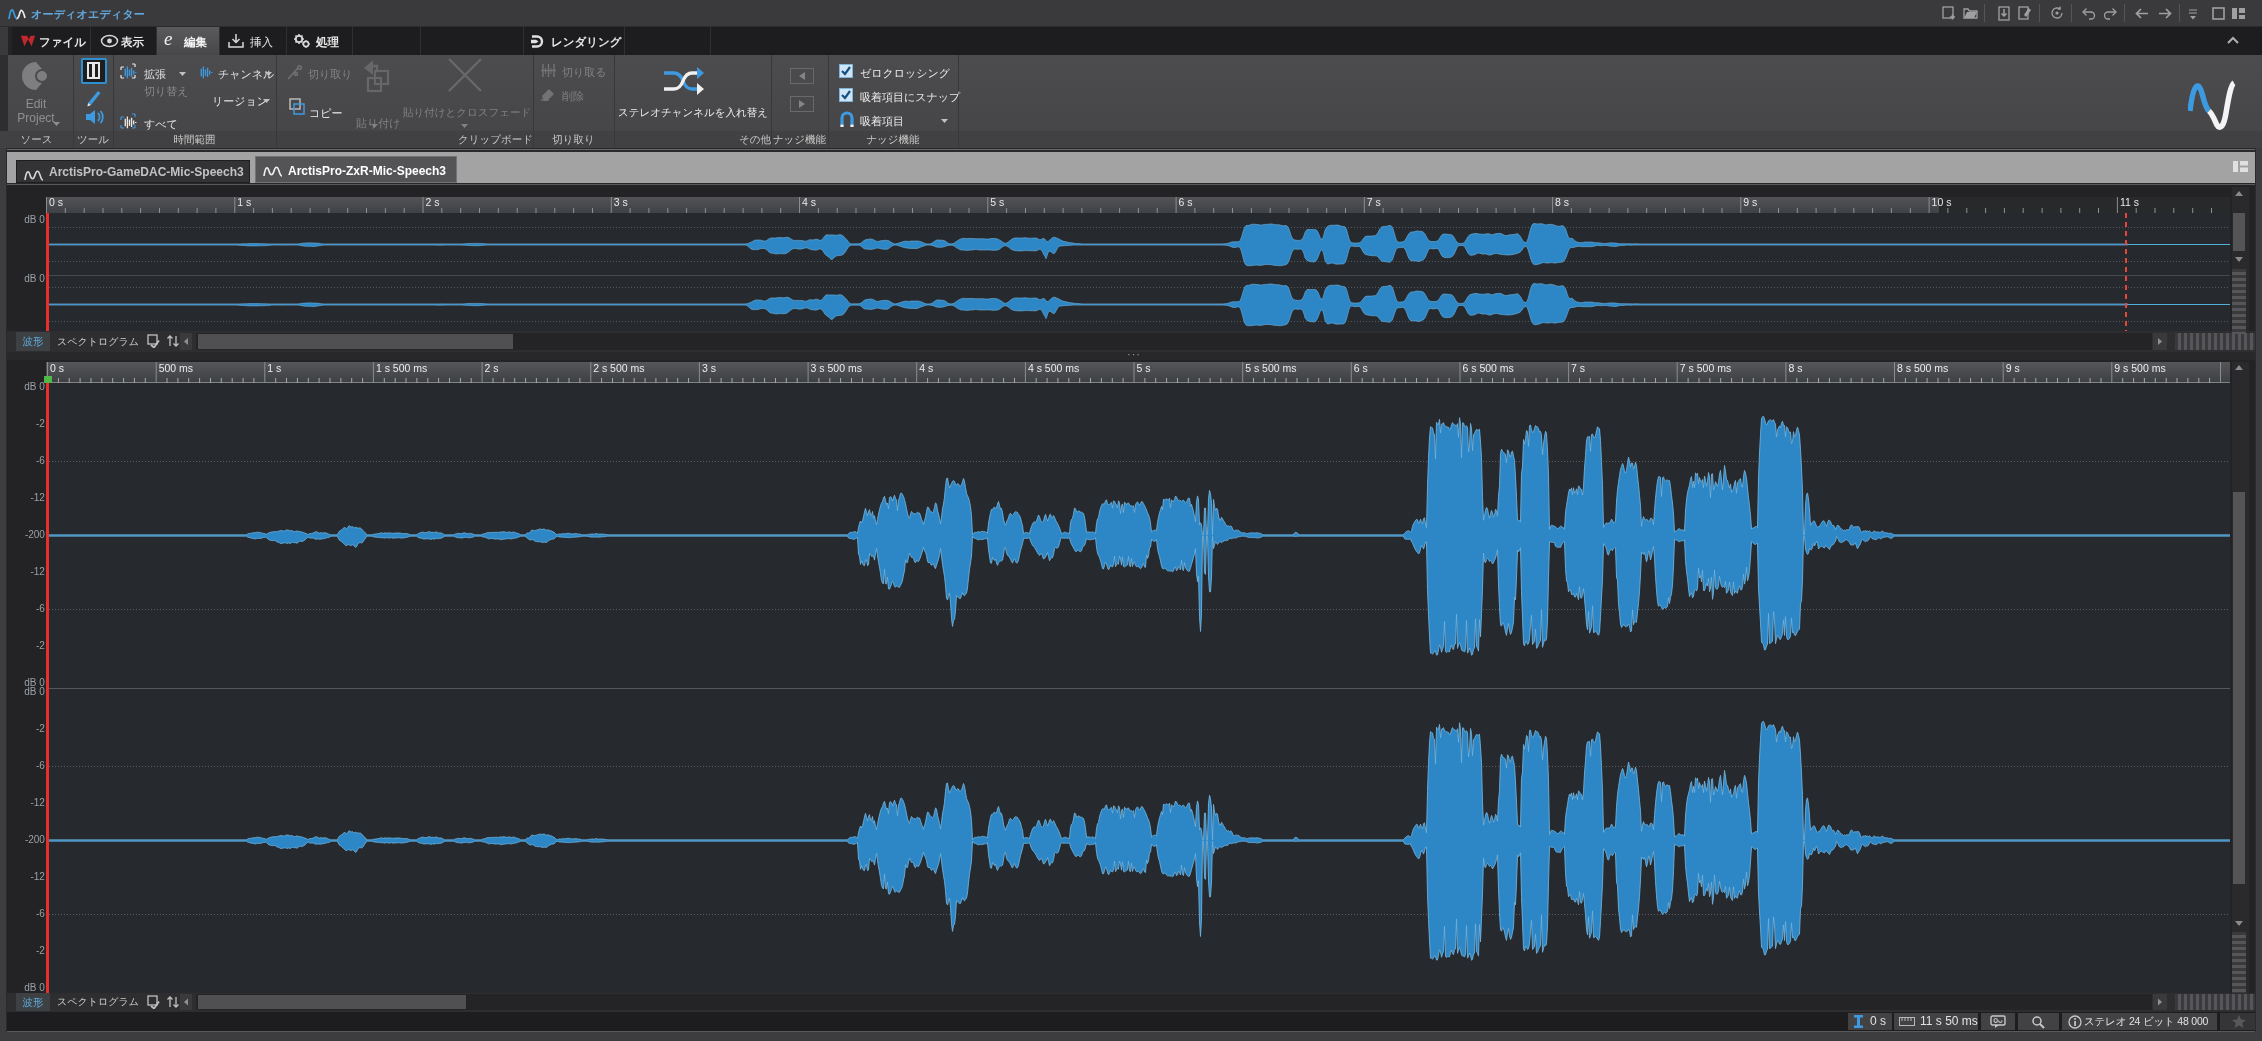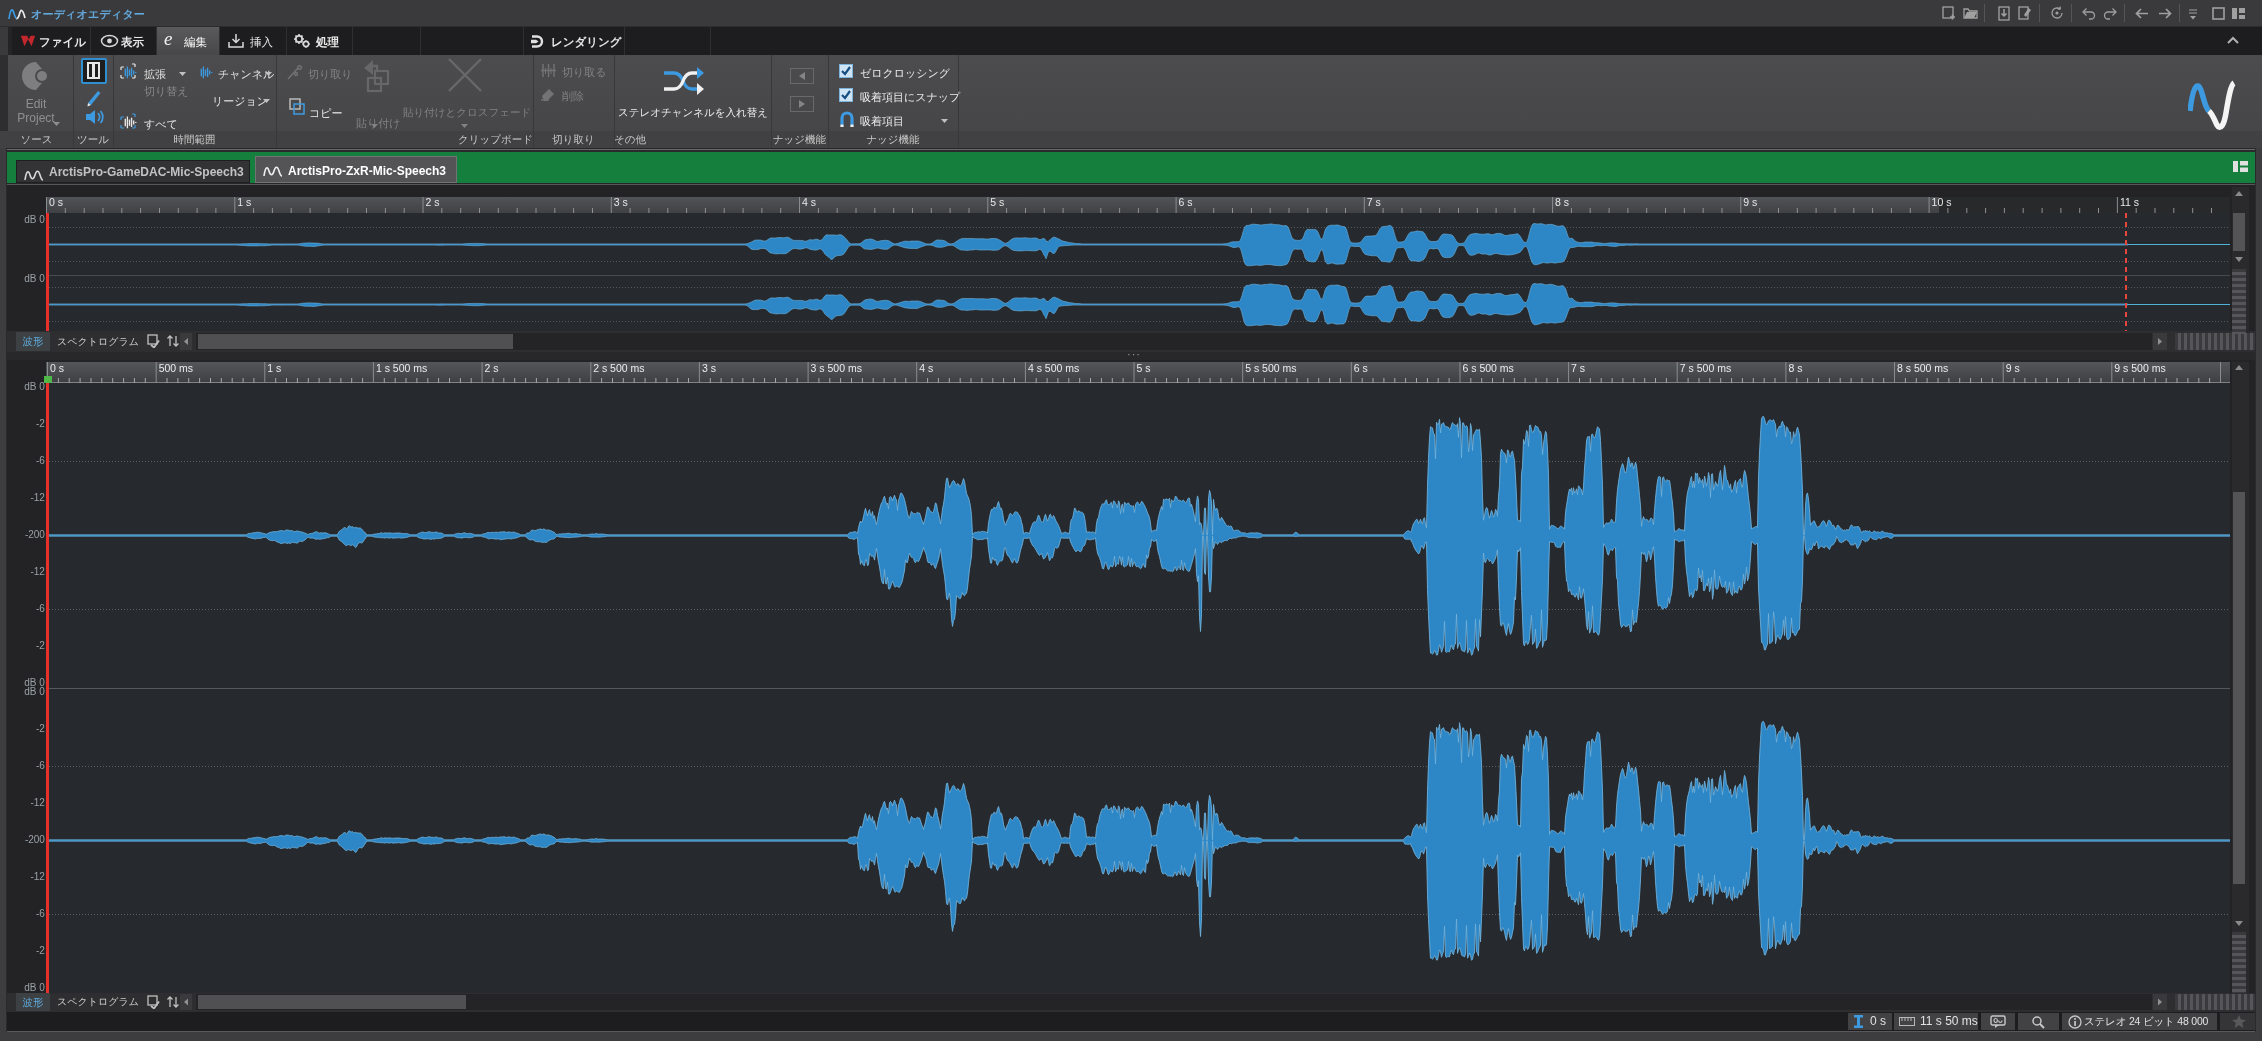--- a/index.html
+++ b/index.html
@@ -88,21 +88,21 @@
     </div>
 <div class="ab" style="left:95px;top:0;width:61px;height:28px">
       <svg class="ab" style="left:5px;top:7px" width="19" height="14" viewBox="0 0 19 14">
         <ellipse cx="9.5" cy="7" rx="8" ry="5.5" fill="none" stroke="#d8d8d8" stroke-width="1.5"></ellipse>
         <circle cx="9.5" cy="7" r="2.4" fill="#d8d8d8"></circle>
       </svg>
       <div class="ab" style="left:26px;top:8px;color:#e8e8e8;font-size:11.5px;font-weight:bold;white-space:nowrap">表示</div>
     </div>
 <div class="ab" style="left:157px;top:0;width:62px;height:28px">
       <div class="ab" style="left:7px;top:1px;color:#f0f0f0;font-size:19px;font-style:italic;font-family:'Liberation Serif',serif">e</div>
-      <div class="ab" style="left:27px;top:8px;color:#f5f5f5;font-size:11.5px;font-weight:normal;white-space:nowrap">編集</div>
+      <div class="ab" style="left:27px;top:8px;color:#f5f5f5;font-size:11.5px;font-weight:bold;white-space:nowrap">編集</div>
     </div>
 <div class="ab" style="left:222px;top:0;width:64px;height:28px">
       <svg class="ab" style="left:5px;top:5px" width="18" height="18" viewBox="0 0 18 18" stroke="#d8d8d8" fill="none" stroke-width="1.5">
         <path d="M2 10 v5 h14 v-5"></path>
         <path d="M9 2 v8 M5.5 7 L9 10.5 L12.5 7"></path>
       </svg>
       <div class="ab" style="left:28px;top:8px;color:#e8e8e8;font-size:11.5px;font-weight:normal;white-space:nowrap">挿入</div>
     </div>
 <div class="ab" style="left:288px;top:0;width:64px;height:24px">
       <svg class="ab" style="left:4px;top:6px" width="20" height="16" viewBox="0 0 20 16">
@@ -140,21 +140,21 @@
 <div class="ab" style="left:533px;top:0;width:1px;height:93px;background:#38383a"></div>
 <div class="ab" style="left:614px;top:0;width:1px;height:93px;background:#38383a"></div>
 <div class="ab" style="left:771px;top:0;width:1px;height:93px;background:#38383a"></div>
 <div class="ab" style="left:828px;top:0;width:1px;height:93px;background:#38383a"></div>
 <div class="ab" style="left:958px;top:0;width:1px;height:93px;background:#38383a"></div>
 <div class="ab" style="left:0px;top:78px;width:73px;text-align:center;color:#c9c9c9;font-size:10.5px">ソース</div>
 <div class="ab" style="left:73px;top:78px;width:40px;text-align:center;color:#c9c9c9;font-size:10.5px">ツール</div>
 <div class="ab" style="left:113px;top:78px;width:163px;text-align:center;color:#c9c9c9;font-size:10.5px">時間範囲</div>
 <div class="ab" style="left:276px;top:78px;width:257px;text-align:right;color:#c9c9c9;font-size:10.5px">クリップボード</div>
 <div class="ab" style="left:533px;top:78px;width:81px;text-align:center;color:#c9c9c9;font-size:10.5px">切り取り</div>
-<div class="ab" style="left:614px;top:78px;width:157px;text-align:left;color:#c9c9c9;font-size:10.5px">その他</div>
+<div class="ab" style="left:614px;top:78px;width:157px;text-align:right;color:#c9c9c9;font-size:10.5px">その他</div>
 <div class="ab" style="left:771px;top:78px;width:57px;text-align:center;color:#c9c9c9;font-size:10.5px">ナッジ機能</div>
 <div class="ab" style="left:828px;top:78px;width:130px;text-align:center;color:#c9c9c9;font-size:10.5px">ナッジ機能</div>
 <svg class="ab" style="left:20px;top:5px" width="32" height="32" viewBox="0 0 32 32">
       <path d="M16 2 a14 14 0 1 0 0 28 l6-7 a7 7 0 1 1 0-14 z" fill="#7e7e80"></path>
       <circle cx="22" cy="16" r="5" fill="#7e7e80"></circle>
     </svg>
 <div class="ab" style="left:0;top:42px;width:72px;text-align:center;color:#8f8f91;font-size:12px;line-height:14px">Edit<br>Project</div>
 <svg class="ab" style="left:52px;top:66px" width="9" height="6" viewBox="0 0 9 6">
       <path d="M1 1 l3.5 4 L8 1 z" fill="#8f8f91"></path>
     </svg>
@@ -285,21 +285,21 @@
     </svg>
 <svg class="ab" style="left:2188px;top:18px" width="48" height="62" viewBox="0 0 48 62">
       <path d="M2 38 C5.5 8, 11 8, 14.5 22 C16.5 30, 18.5 36, 21 38" fill="none" stroke="#3d9ae0" stroke-width="5.5"></path>
       <path d="M21 38 C24.5 41, 27 48, 29 52 C32.5 58, 36 52, 38 40 C40 28, 42.5 12, 46 10" fill="none" stroke="#f4f4f4" stroke-width="5.5"></path>
     </svg>
 </div>
 <div class="ab" style="left:0;top:148px;width:2262px;height:884px;background:#272729">
 <div class="ab" style="left:0;top:1px;width:2262px;height:1px;background:#68686a"></div>
 <div class="ab" style="left:0;top:2px;width:2262px;height:2px;background:#2a2a2c"></div>
 </div>
-<div class="ab" style="left:7px;top:152px;width:2248px;height:31px;background:#15803d">
+<div class="ab" style="left:7px;top:152px;width:2248px;height:31px;background:#a3a3a3">
 <div class="ab" style="left:9px;top:8px;width:234px;height:23px;background:#333336;border:1px solid #1e1e20;color:#c2c2c2;font-size:12px;font-weight:bold;white-space:nowrap;overflow:hidden">
       <svg style="position:absolute;left:7px;top:7px" width="20" height="14" viewBox="0 0 20 14">
         <path d="M1 12 C2.5 2, 4.5 2, 6 7 C7.5 12, 9.5 12, 11 7 C12.5 2, 14.5 2, 16 7 C17 10.3, 18 12, 19 12" fill="none" stroke="#d8d8d8" stroke-width="1.6"></path>
       </svg>
       <span style="position:absolute;left:32px;top:4px">ArctisPro-GameDAC-Mic-Speech3</span>
     </div>
 <div class="ab" style="left:248px;top:4px;width:202px;height:27px;background:#545457;border:1px solid #737376;color:#ffffff;font-size:12px;font-weight:bold;white-space:nowrap;overflow:hidden">
       <svg style="position:absolute;left:7px;top:7px" width="20" height="14" viewBox="0 0 20 14">
         <path d="M1 12 C2.5 2, 4.5 2, 6 7 C7.5 12, 9.5 12, 11 7 C12.5 2, 14.5 2, 16 7 C17 10.3, 18 12, 19 12" fill="none" stroke="#f0f0f0" stroke-width="1.6"></path>
       </svg>

